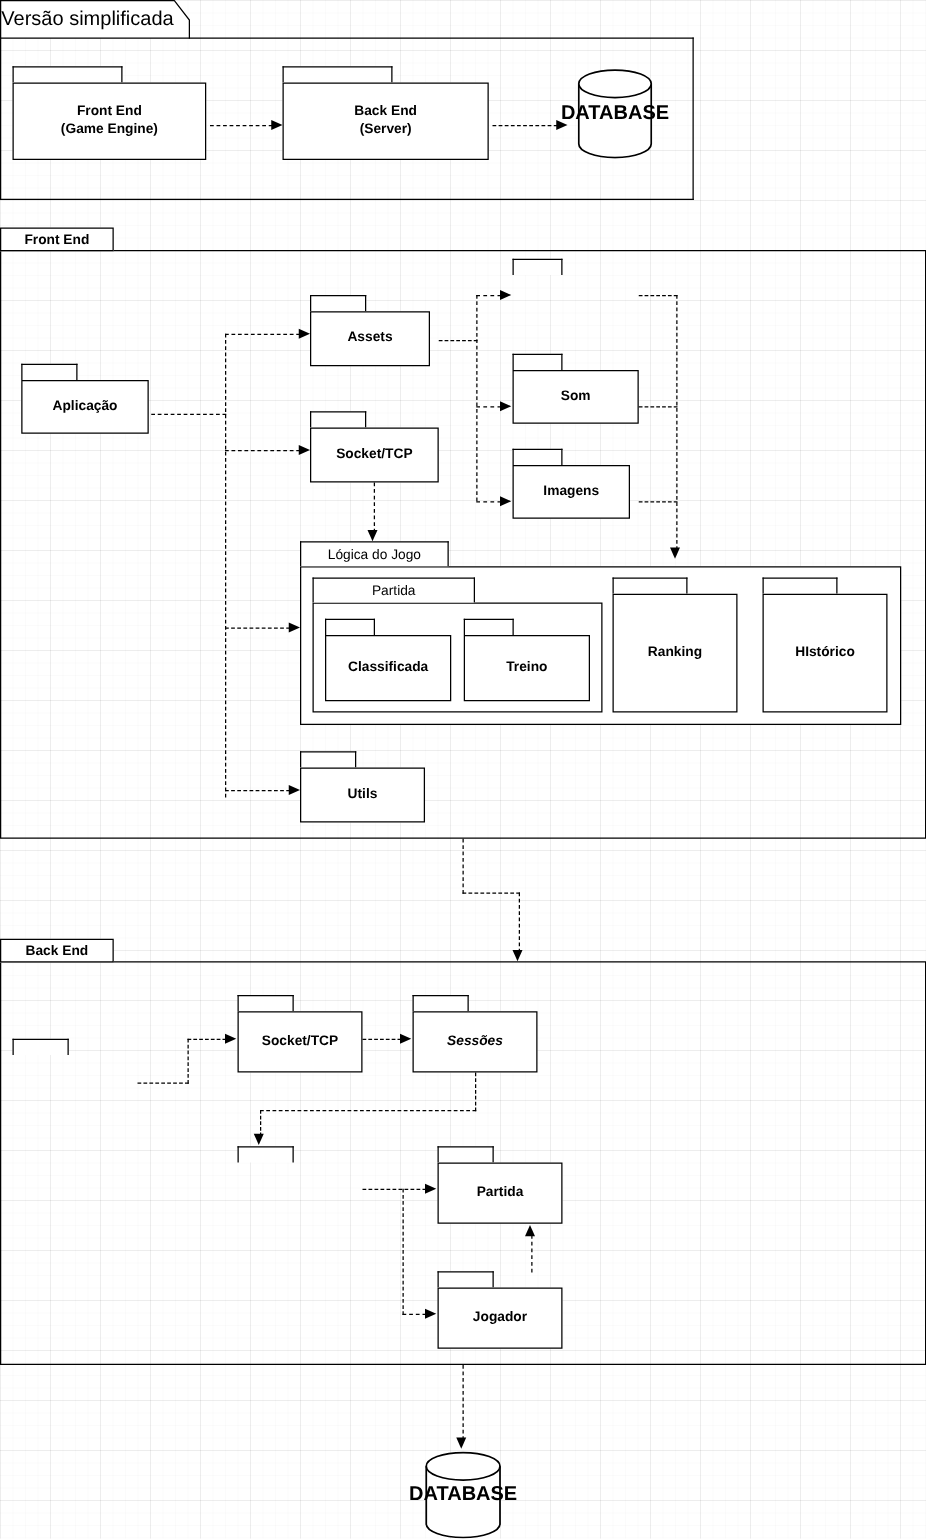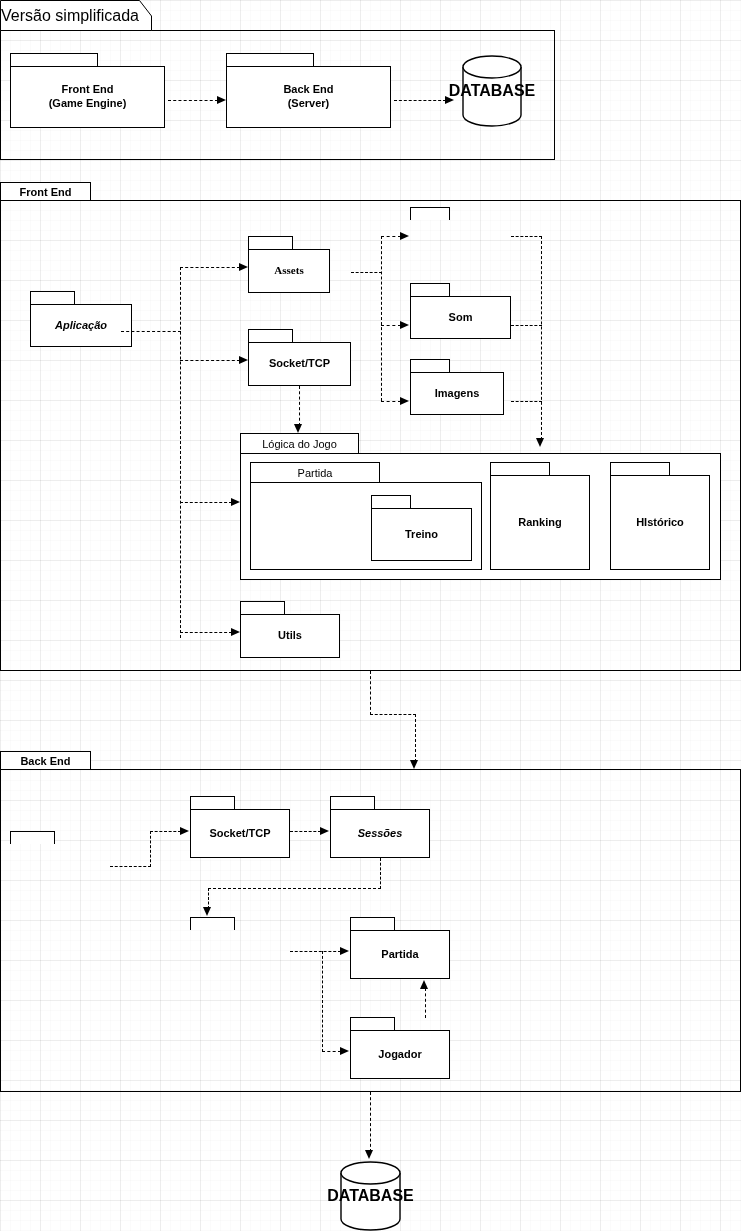--- a/index.html
+++ b/index.html
@@ -133,28 +133,28 @@
     <span class="dbtxt">DATABASE</span>
   </div>
 
   <div class="frame" style="left:0px;top:182px;width:741px;height:489px;">
     <div class="ftab" style="width:91px;">
       <span class="label">Front End</span>
     </div>
     <div class="fbody"></div>
   </div>
 
-  <div class="pkg" style="left:30px;top:291px;width:102px;height:56px;font-style:italic;">
+  <div class="pkg" style="left:17px;top:291px;width:102px;height:56px;">
     <div class="tab" style="width:45px;"></div>
     <div class="body">
       <span class="label">Aplicação</span>
     </div>
   </div>
 
-  <div class="pkg" style="left:248px;top:236px;width:82px;height:57px;font-family:Liberation Serif, serif;">
+  <div class="pkg" style="left:248px;top:236px;width:96px;height:57px;">
     <div class="tab" style="width:45px;"></div>
     <div class="body">
       <span class="label">Assets</span>
     </div>
   </div>
 
   <div class="pkg" style="left:248px;top:329px;width:103px;height:57px;">
     <div class="tab" style="width:45px;"></div>
     <div class="body">
       <span class="label">Socket/TCP</span>
@@ -193,20 +193,26 @@
     <div class="cbody"></div>
   </div>
 
   <div class="pkgc" style="left:250px;top:462px;width:232px;height:108px;">
     <div class="ctab" style="width:130px;">
       <span class="label">Partida</span>
     </div>
     <div class="cbody"></div>
   </div>
 
+  <div class="pkg" style="left:260px;top:495px;width:101px;height:66px;">
+    <div class="tab" style="width:40px;"></div>
+    <div class="body">
+      <span class="label">Classificada</span>
+    </div>
+  </div>
 
   <div class="pkg" style="left:371px;top:495px;width:101px;height:66px;">
     <div class="tab" style="width:40px;"></div>
     <div class="body">
       <span class="label">Treino</span>
     </div>
   </div>
 
   <div class="pkg" style="left:490px;top:462px;width:100px;height:108px;">
     <div class="tab" style="width:60px;"></div>

